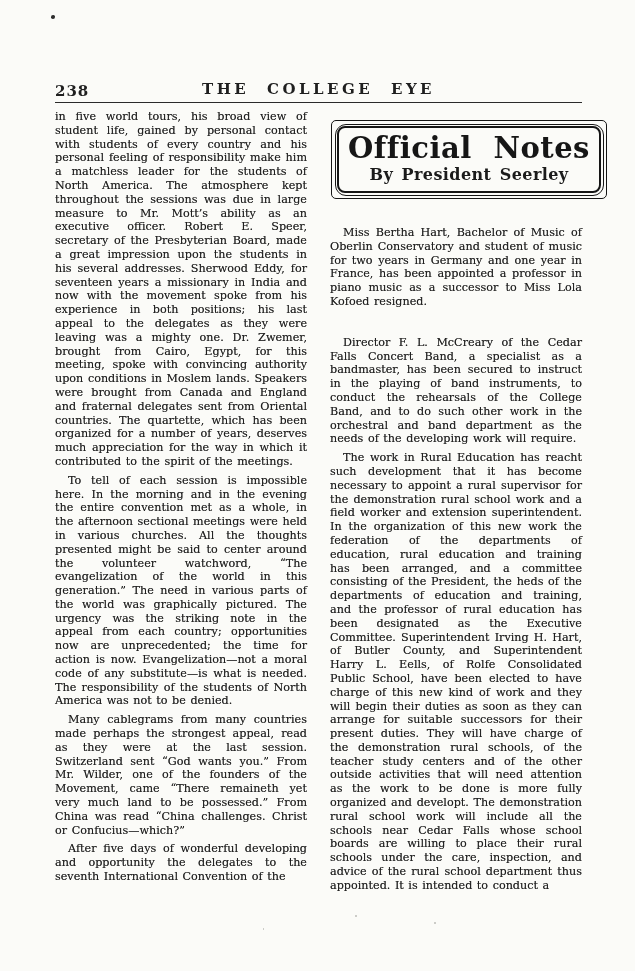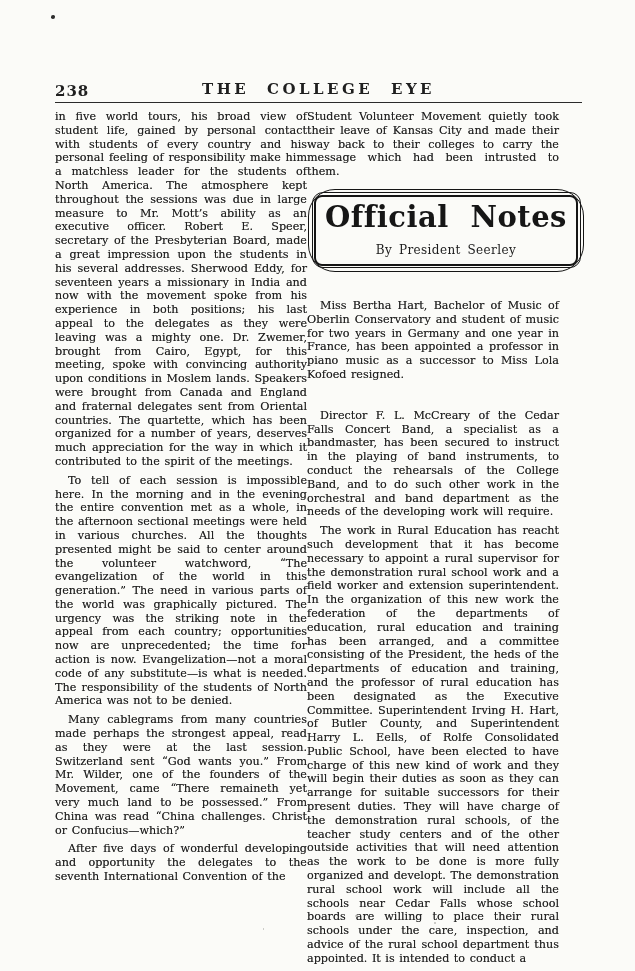--- a/index.html
+++ b/index.html
@@ -57,20 +57,21 @@
     margin: 8px;
     text-align: center;
     font-size: 15px;
     font-weight: bold;
     letter-spacing: 3.5px;
     word-spacing: 9px;
     line-height: 22px;
   }
   .cols {
     display: flex;
+    gap: 23px;
     margin-top: 7px;
   }
   .col {
     width: 252px;
     flex: 0 0 252px;
   }
   .col p {
     margin: 0;
     font-size: 11.2px;
     line-height: 13.8px;
@@ -78,21 +79,21 @@
     word-spacing: 1px;
     hyphens: auto;
     -webkit-hyphens: auto;
     text-shadow: 0 0 0.4px rgba(20,20,20,0.55);
   }
   .col p.indent { text-indent: 13px; margin-top: 27px; }
   .col p.gap { margin-top: 5px; }
   .notes-box {
     margin: 10px -25px 10px 1px;
     border: 1.3px solid #151515;
-    border-radius: 27px;
+    border-radius: 5px;
     padding: 2.5px;
     background: #fbfbf8;
   }
   .notes-mid {
     border: 1.2px solid #151515;
     border-radius: 11px;
     padding: 1.5px;
   }
   .notes-inner {
     border: 2.8px solid #151515;
@@ -102,23 +103,23 @@
   }
   .notes-title {
     font-size: 29px;
     font-weight: bold;
     line-height: 30px;
     letter-spacing: 0.5px;
     word-spacing: 11px;
     color: #161616;
   }
   .notes-byline {
-    margin-top: 11px;
-    font-size: 12px;
-    font-weight: normal;
+    margin-top: 2px;
+    font-size: 16px;
+    font-weight: bold;
     letter-spacing: 0.4px;
     word-spacing: 2.5px;
     color: #1b1b1b;
   }
 </style>
 </head>
 <body>
 
 <div class="page">
   <div class="speck"></div>
@@ -136,21 +137,20 @@
     <div class="cols">
 
       <div class="col">
         <p>in five world tours, his broad view of student life, gained by personal contact with students of every country and his personal feeling of responsibility make him a matchless leader for the students of North America. The atmosphere kept throughout the sessions was due in large measure to Mr. Mott’s ability as an executive officer. Robert E. Speer, secretary of the Presbyterian Board, made a great impression upon the students in his several addresses. Sherwood Eddy, for seventeen years a missionary in India and now with the movement spoke from his experience in both positions; his last appeal to the delegates as they were leaving was a mighty one. Dr. Zwemer, brought from Cairo, Egypt, for this meeting, spoke with convincing authority upon conditions in Moslem lands. Speakers were brought from Canada and England and fraternal delegates sent from Oriental countries. The quartette, which has been organized for a number of years, deserves much appreciation for the way in which it contributed to the spirit of the meetings.</p>
         <p class="indent gap">To tell of each session is impossible here. In the morning and in the evening the entire convention met as a whole, in the afternoon sectional meetings were held in various churches. All the thoughts presented might be said to center around the volunteer watchword, “The evangelization of the world in this generation.” The need in various parts of the world was graphically pictured. The urgency was the striking note in the appeal from each country; opportunities now are unprecedented; the time for action is now. Evangelization—not a moral code of any substitute—is what is needed. The responsibility of the students of North America was not to be denied.</p>
         <p class="indent gap">Many cablegrams from many countries made perhaps the strongest appeal, read as they were at the last session. Switzerland sent “God wants you.” From Mr. Wilder, one of the founders of the Movement, came “There remaineth yet very much land to be possessed.” From China was read “China challenges. Christ or Confucius—which?”</p>
         <p class="indent gap">After five days of wonderful developing and opportunity the delegates to the seventh International Convention of the</p>
       </div>
 
       <div class="col">
-        <p>Student Volunteer Movement quietly took their leave of Kansas City and made their way back to their colleges to carry the message which had been intrusted to them.</p>
 
         <div class="notes-box">
           <div class="notes-mid">
             <div class="notes-inner">
               <div class="notes-title">Official Notes</div>
               <div class="notes-byline">By President Seerley</div>
             </div>
           </div>
         </div>
 

